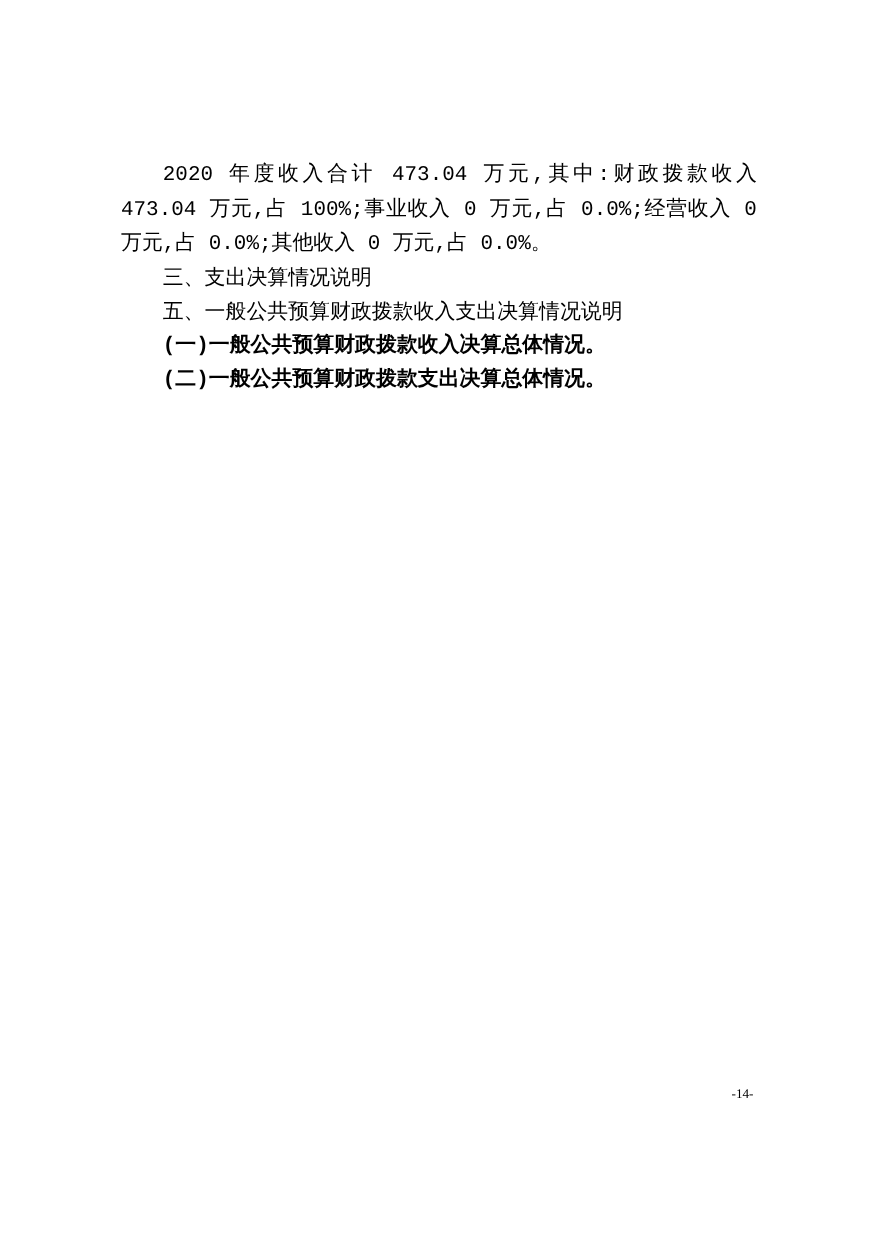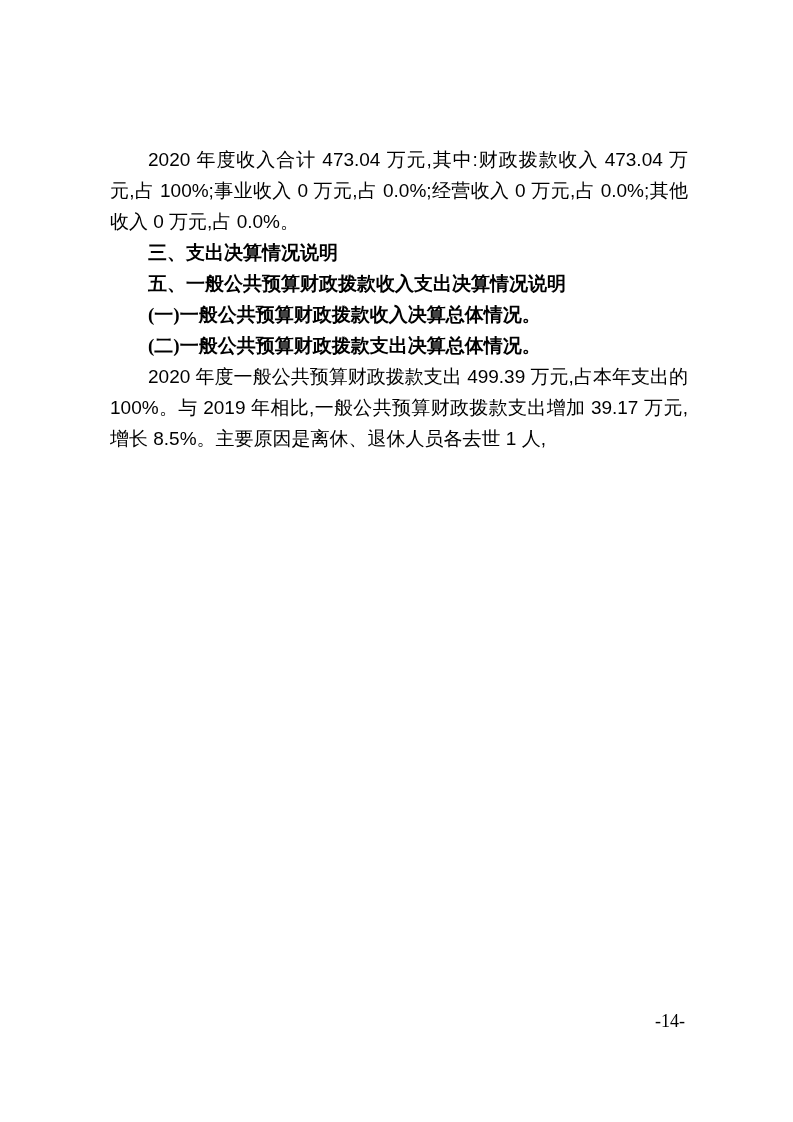--- a/index.html
+++ b/index.html
@@ -21,50 +21,49 @@
     left: 110px;
     top: 144px;
     width: 578px;
     font-size: 19px;
     line-height: 31px;
     text-align: justify;
   }
   .para {
     margin: 0;
     text-indent: 2em;
-    font-family: Liberation Sans, sans-serif;
+    font-family: Liberation Mono, monospace;
   }
   .heading {
     margin: 0;
     text-indent: 2em;
-    font-weight: bold;
+    font-weight: normal;
     font-family: "Liberation Sans", "DejaVu Sans", sans-serif;
   }
   .subheading {
     margin: 0;
     text-indent: 2em;
     font-weight: bold;
-    font-family: Liberation Serif, serif;
+    font-family: Liberation Mono, monospace;
   }
   .pageno {
     position: absolute;
-    top: 1009px;
+    top: 982px;
     right: 108px;
-    font-size: 18px;
+    font-size: 12px;
     line-height: 24px;
     font-family: "Liberation Serif", "DejaVu Serif", serif;
     color: #000000;
   }
 </style>
 </head>
 <body>
 
 <div class="page">
   <div class="content">
     <p class="para">2020 年度收入合计 473.04 万元,其中:财政拨款收入 473.04 万元,占 100%;事业收入 0 万元,占 0.0%;经营收入 0 万元,占 0.0%;其他收入 0 万元,占 0.0%。</p>
     <p class="heading">三、支出决算情况说明</p>
     <p class="heading">五、一般公共预算财政拨款收入支出决算情况说明</p>
     <p class="subheading">(一)一般公共预算财政拨款收入决算总体情况。</p>
     <p class="subheading">(二)一般公共预算财政拨款支出决算总体情况。</p>
-    <p class="para">2020 年度一般公共预算财政拨款支出 499.39 万元,占本年支出的 100%。与 2019 年相比,一般公共预算财政拨款支出增加 39.17 万元,增长 8.5%。主要原因是离休、退休人员各去世 1 人,</p>
   </div>
   <div class="pageno">-14-</div>
 </div>
 
 </body></html>

